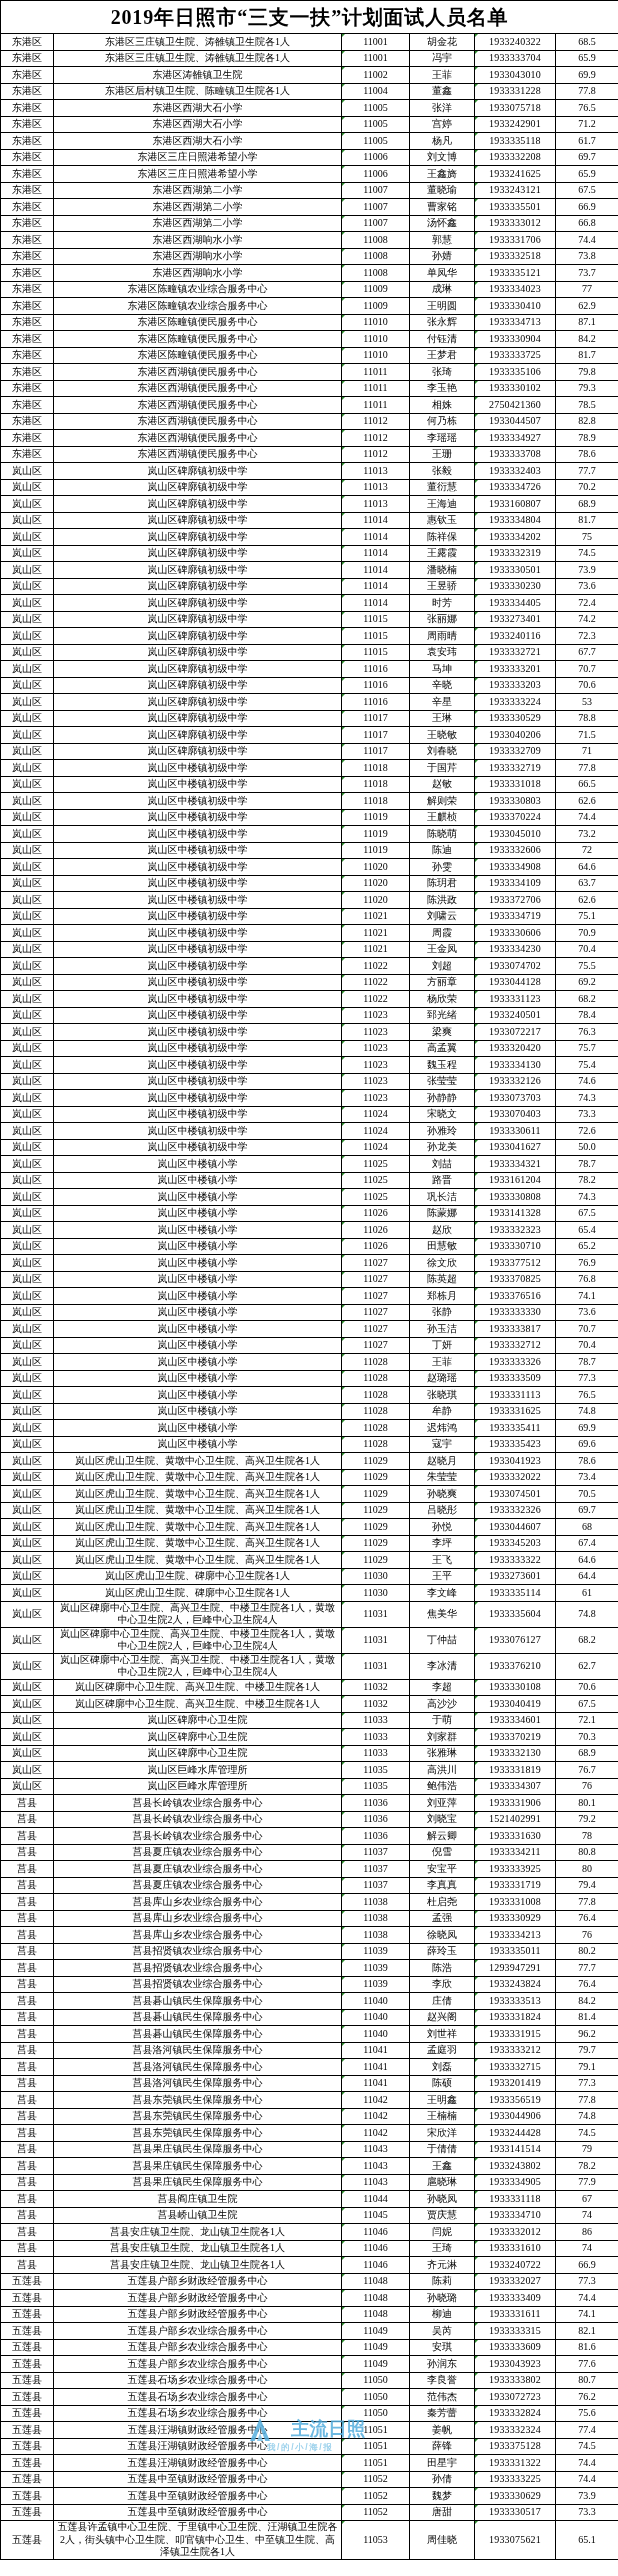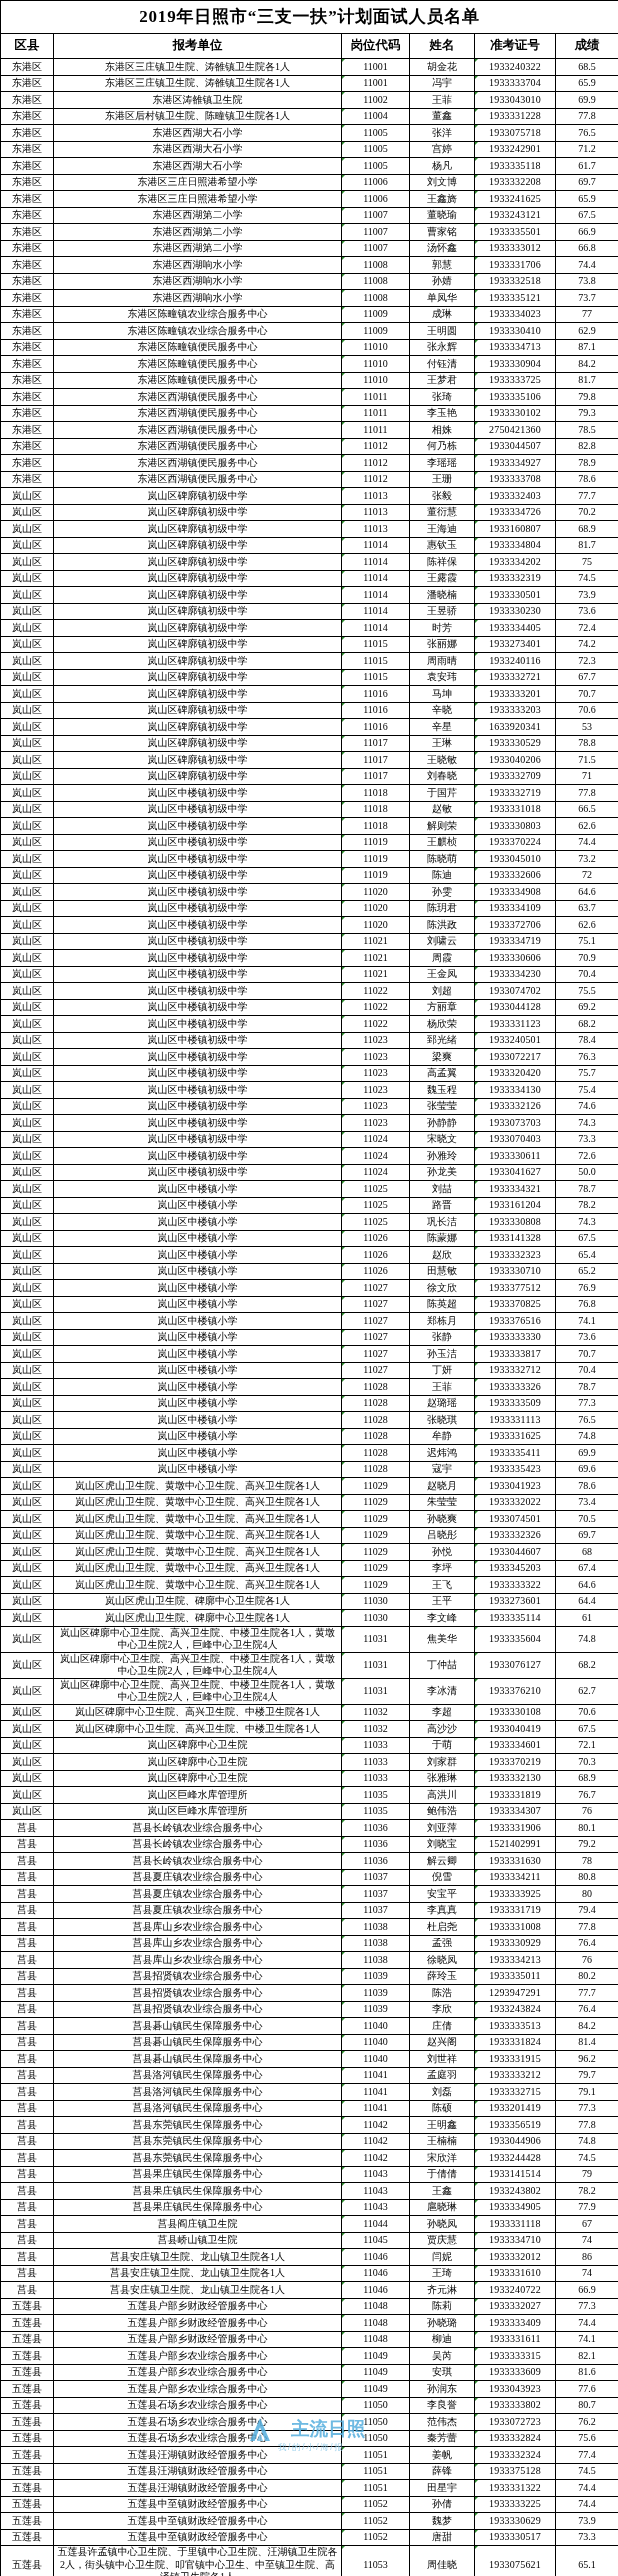--- a/index.html
+++ b/index.html
@@ -1,54 +1,46 @@
 <!DOCTYPE html>
 <html style="font-size:12.4px"><head>
 <meta charset="utf-8">
 <style>
   html,body{margin:0;padding:0;background:#fff;}
   body{width:619px;position:relative;font-family:"Liberation Serif","DejaVu Serif",serif;color:#000;}
   table{border-collapse:collapse;table-layout:fixed;width:619px;background:#fff;}
   td{border:0.8px solid #000;text-align:center;vertical-align:middle;padding:0 2.3px;font-size:10px;line-height:1.25;overflow:hidden;word-break:break-all;}
   tr.data-row td{height:15.5px;}
-  td.title-cell{border-bottom:0.8px solid #000;font-size:17px;font-weight:bold;height:32px;letter-spacing:0.8px;}
+  td.title-cell{border-bottom:0.8px solid #000;font-size:20px;font-weight:bold;height:32px;letter-spacing:0.8px;}
   tr.header-row td{font-size:12.4px;font-weight:bold;height:24px;}
   td.c-code,td.c-ticket{position:relative;}
   td.c-code::before,td.c-ticket::before{content:"";position:absolute;top:0;left:0;width:0;height:0;border-top:3.9px solid #2e8b2e;border-right:3.9px solid transparent;}
   td.c-ticket{font-size:10px;letter-spacing:0.2px;}
   .watermark{position:absolute;left:247px;top:2416px;width:132px;opacity:.85;pointer-events:none;display:flex;flex-direction:column;}
   .wm-top{display:flex;align-items:center;gap:18px;}
   .wm-icon{width:26px;height:23px;flex:0 0 auto;}
   .wm-title{font-size:18.6px;font-weight:bold;color:#55aede;font-family:"Liberation Sans",sans-serif;white-space:nowrap;}
-  .wm-sub{font-size:8.5px;color:#8ecbe9;letter-spacing:1.6px;margin-left:31px;font-family:"Liberation Sans",sans-serif;white-space:nowrap;}
+  .wm-sub{font-size:8.5px;color:#8ecbe9;letter-spacing:1.6px;margin-left:20px;font-family:"Liberation Sans",sans-serif;white-space:nowrap;font-weight:bold;}
 </style>
 </head>
 <body>
 
 <table>
   <colgroup>
     <col style="width:53px">
       <col style="width:288px">
       <col style="width:68px">
     <col style="width:65px">
       <col style="width:81px">
       <col style="width:63px">
   </colgroup>
   <tbody id="table-body">
     <tr>
       <td class="title-cell" colspan="6">2019年日照市“三支一扶”计划面试人员名单</td>
     </tr>
-    <tr class="header-row">
-      <td>区县</td>
-      <td>报考单位</td>
-      <td>岗位代码</td>
-      <td>姓名</td>
-      <td>准考证号</td>
-      <td>成绩</td>
-    </tr>
 
   <tr class="data-row">
     <td class="c-district">东港区</td>
     <td class="c-unit">东港区三庄镇卫生院、涛雒镇卫生院各1人</td>
     <td class="c-code">11001</td>
     <td class="c-name">胡金花</td>
     <td class="c-ticket">1933240322</td>
     <td class="c-score">68.5</td>
   </tr>
 
@@ -401,21 +393,21 @@
     <td class="c-name">辛晓</td>
     <td class="c-ticket">1933333203</td>
     <td class="c-score">70.6</td>
   </tr>
 
   <tr class="data-row">
     <td class="c-district">岚山区</td>
     <td class="c-unit">岚山区碑廓镇初级中学</td>
     <td class="c-code">11016</td>
     <td class="c-name">辛星</td>
-    <td class="c-ticket">1633920341</td>
+    <td class="c-ticket">1933333224</td>
     <td class="c-score">53</td>
   </tr>
 
   <tr class="data-row">
     <td class="c-district">岚山区</td>
     <td class="c-unit">岚山区碑廓镇初级中学</td>
     <td class="c-code">11017</td>
     <td class="c-name">王琳</td>
     <td class="c-ticket">1933330529</td>
     <td class="c-score">78.8</td>

